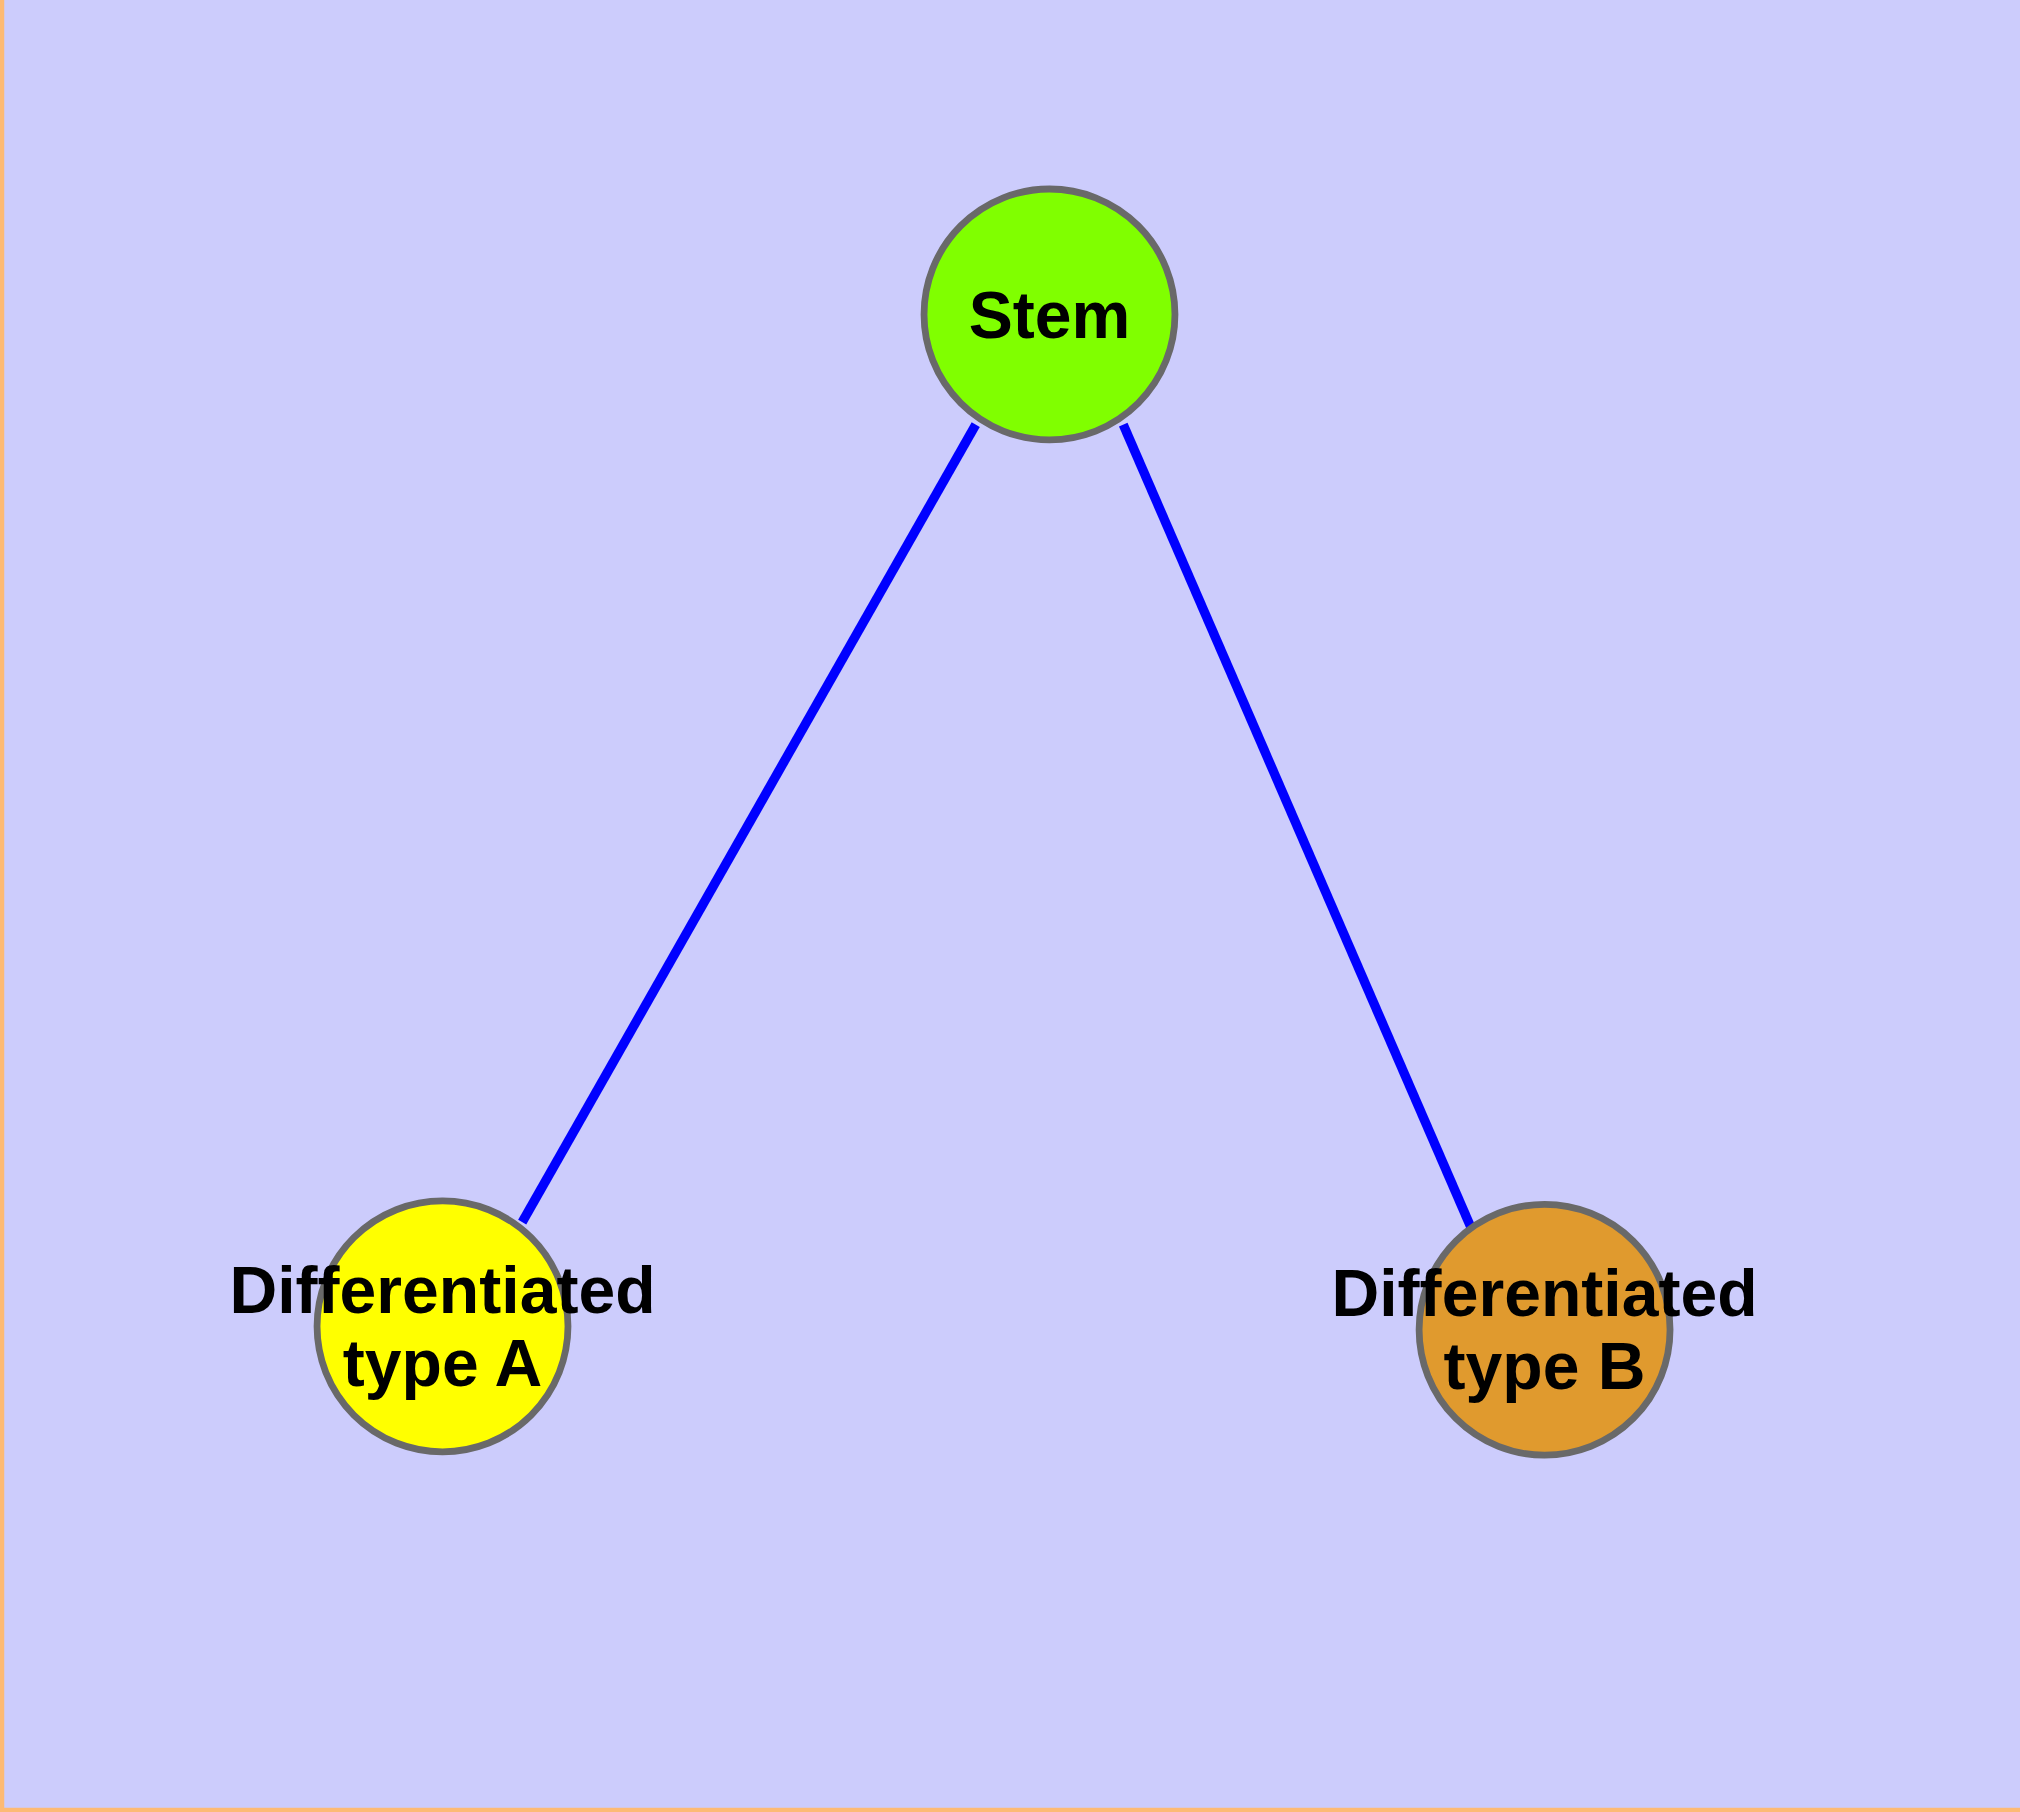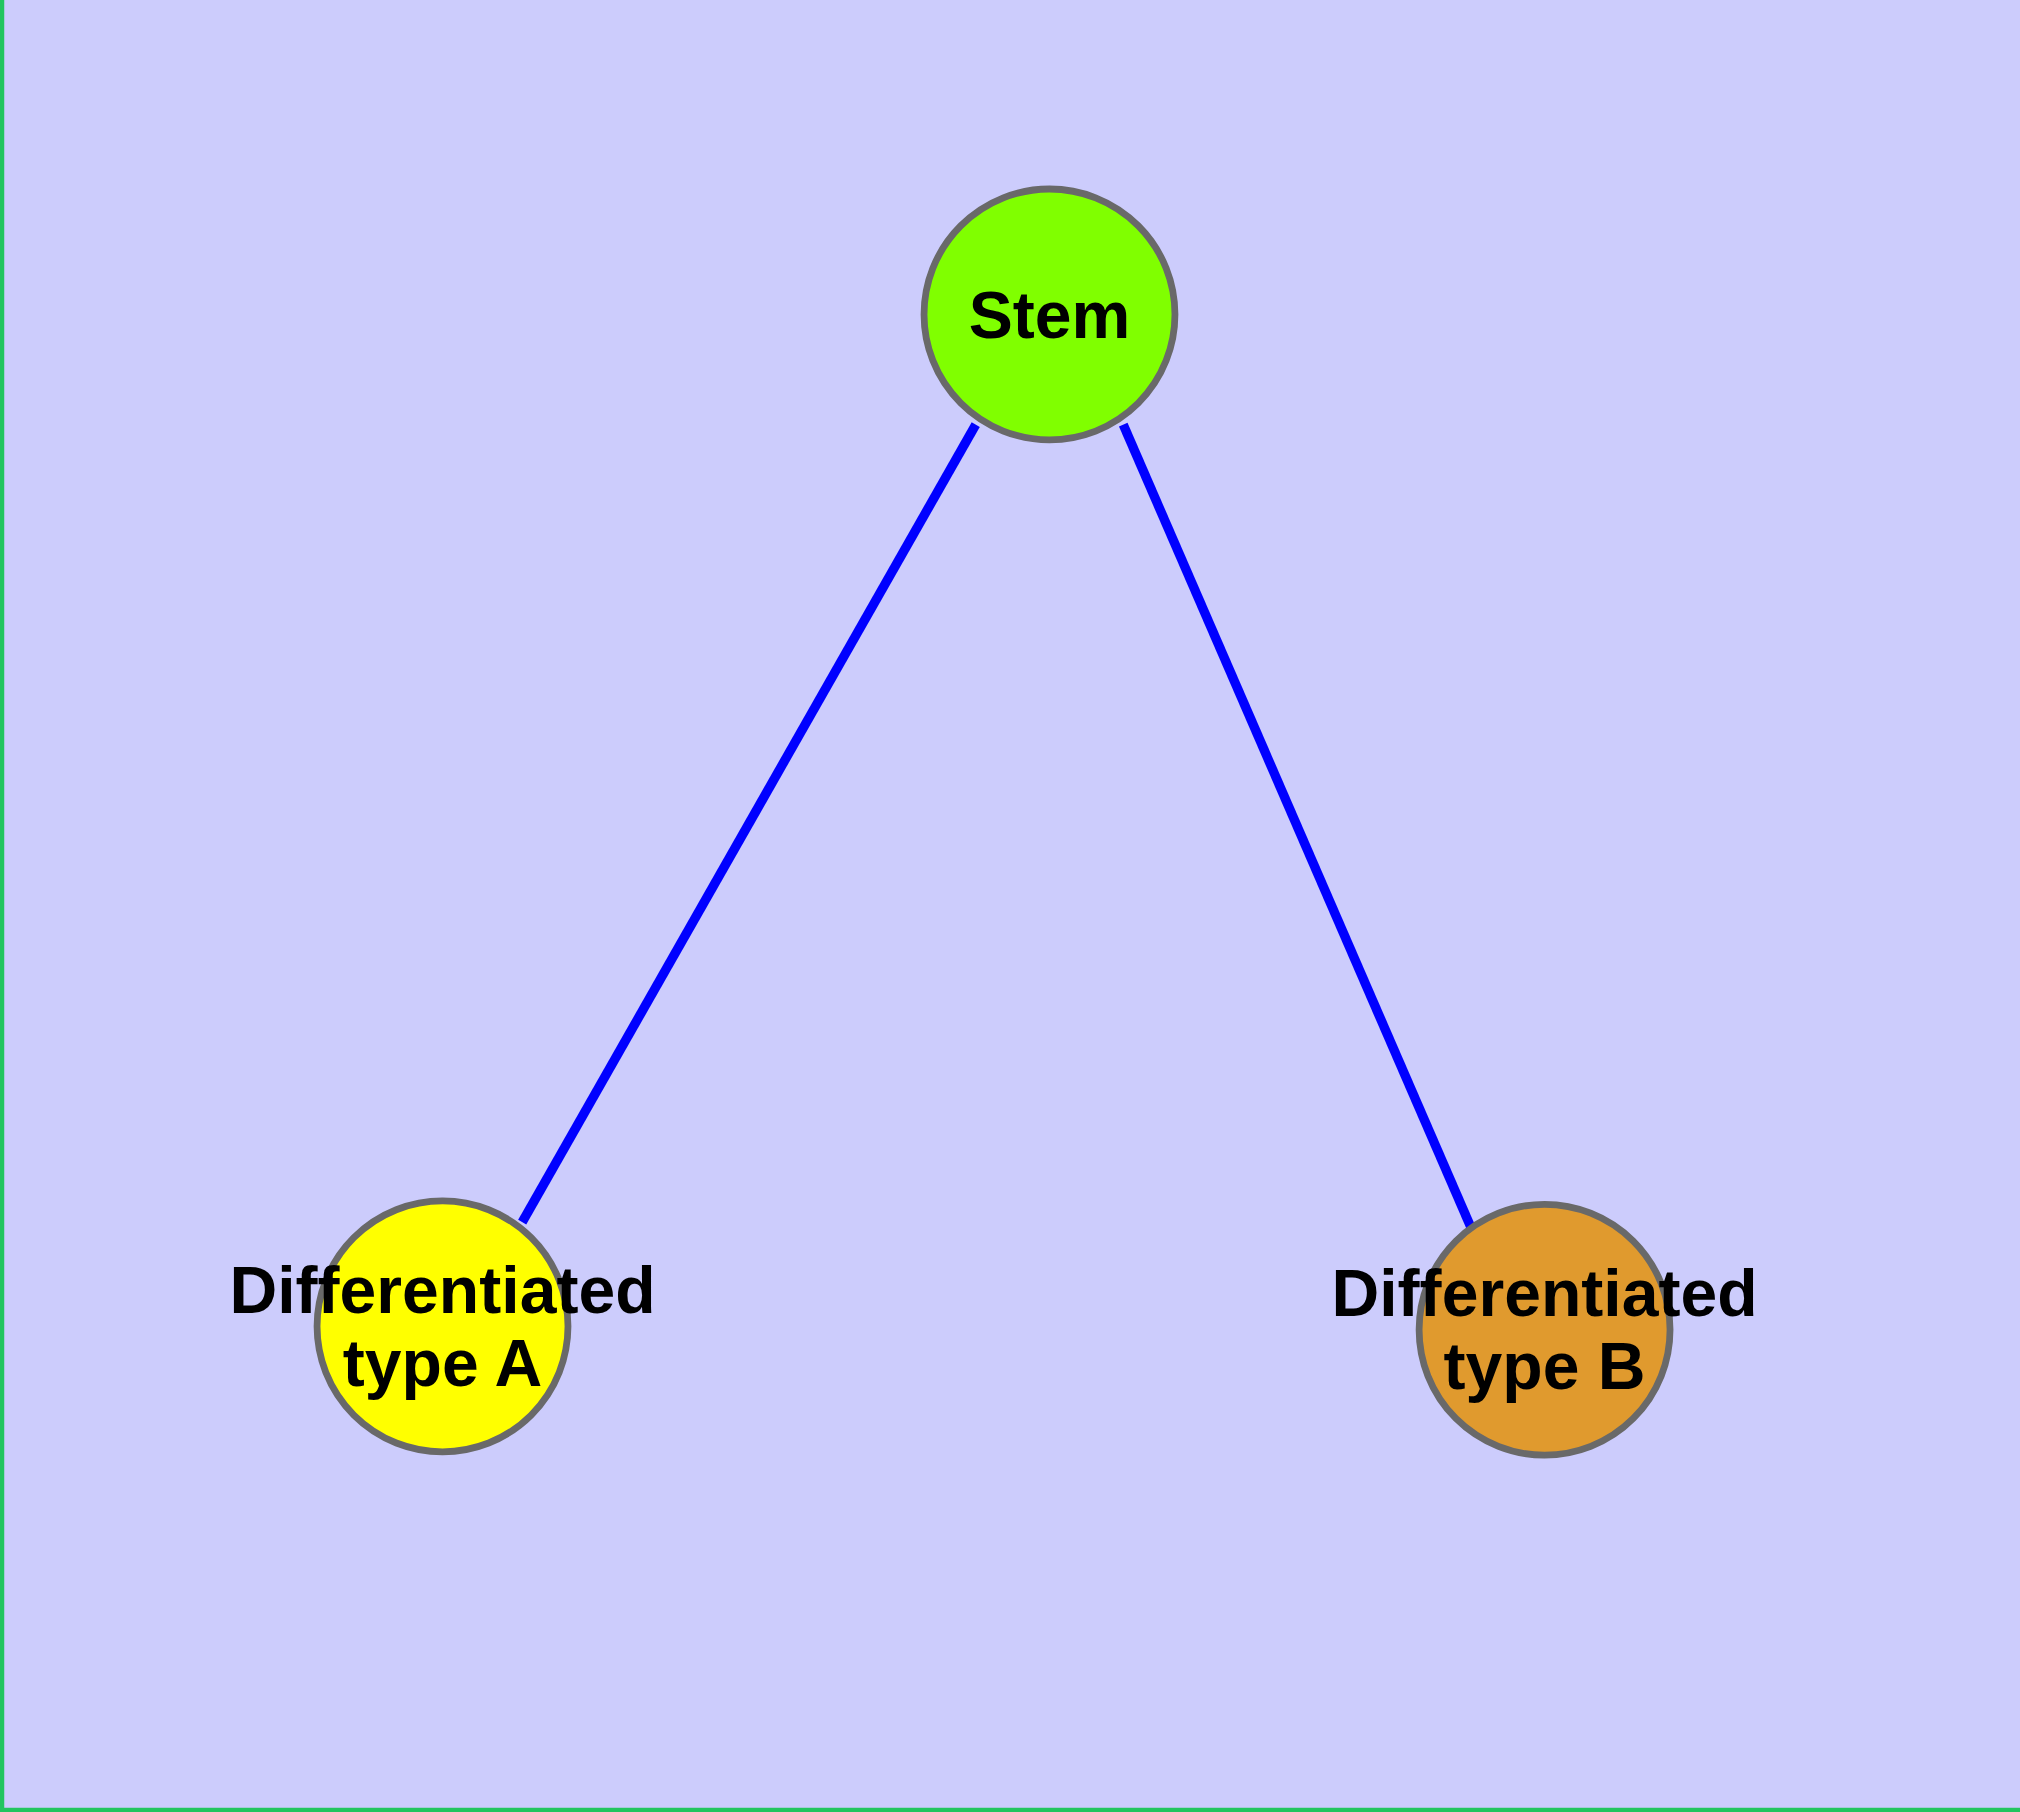--- a/index.html
+++ b/index.html
@@ -10,21 +10,21 @@
   body {
     width: 2021px;
     height: 1812px;
     overflow: hidden;
     font-family: "Liberation Sans", sans-serif;
   }
   #canvas {
     position: relative;
     width: 2021px;
     height: 1812px;
-    background: #22c55e;
+    background: #fdba74;
   }
   #graph-svg {
     position: absolute;
     left: 0;
     top: 0;
     width: 2021px;
     height: 1812px;
     display: block;
   }
   .node-label {

